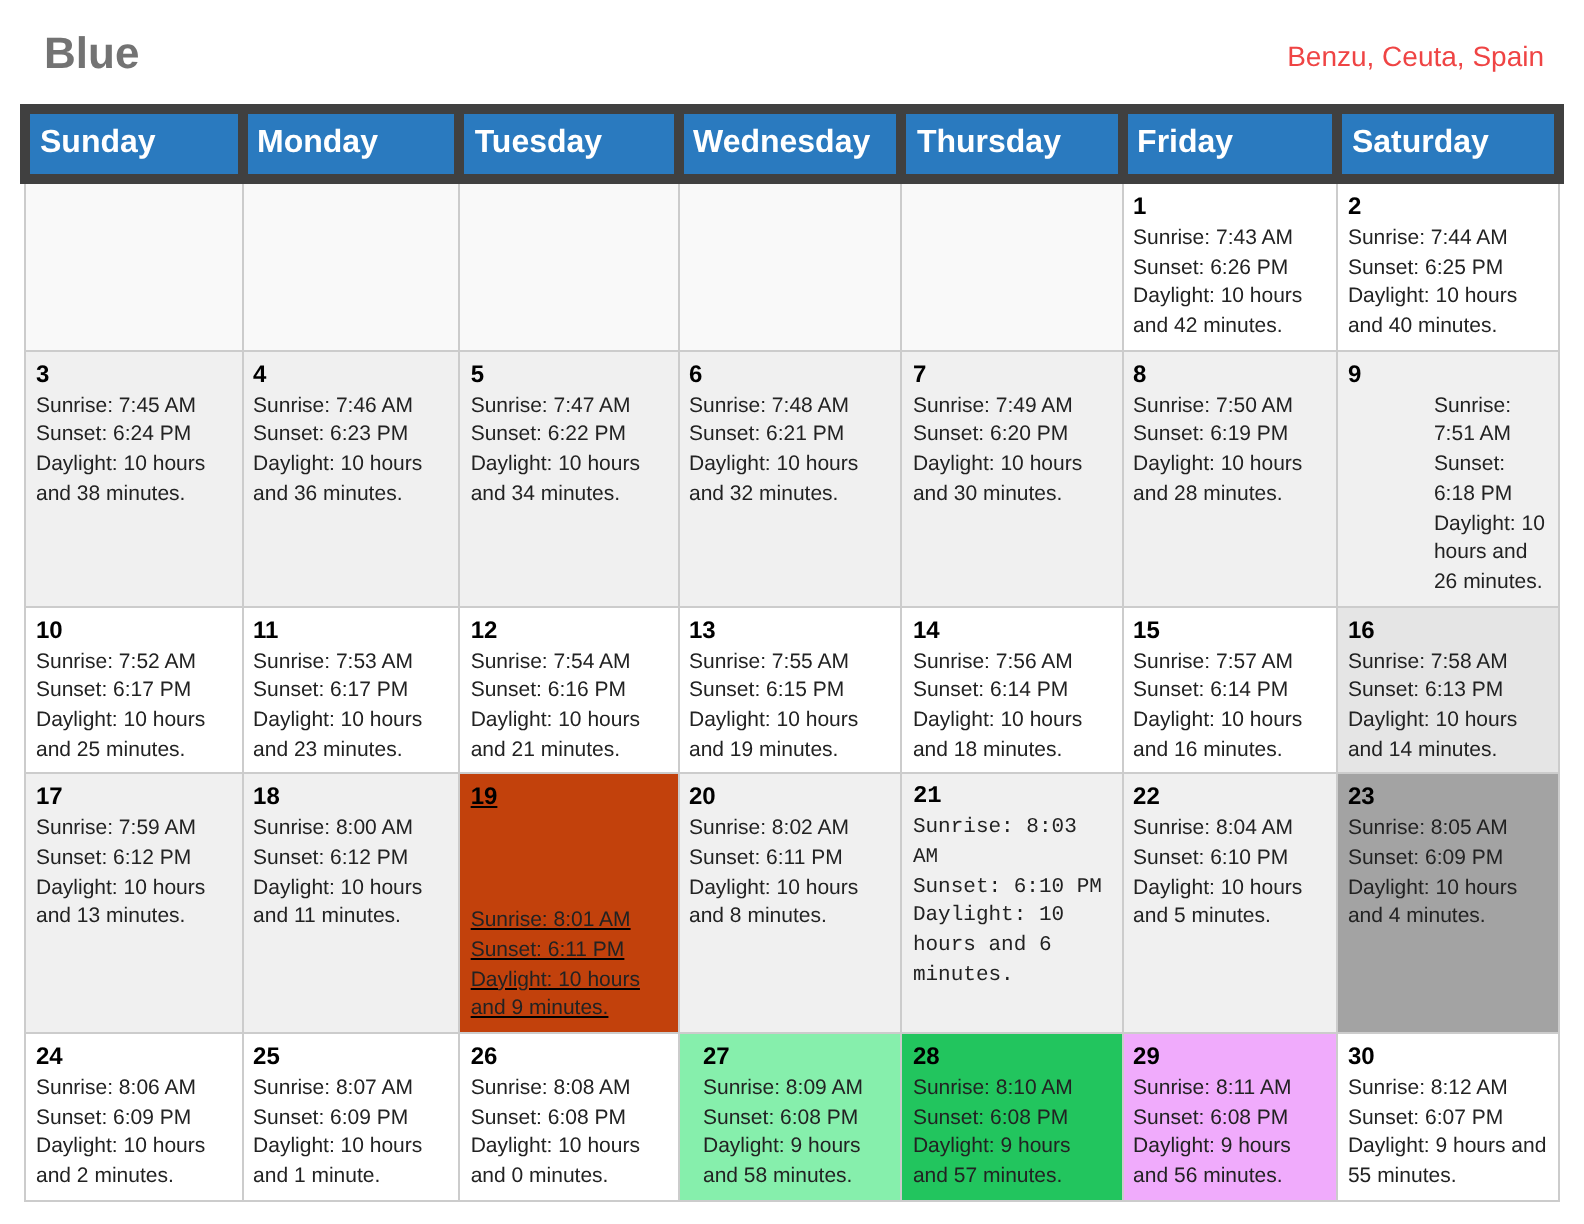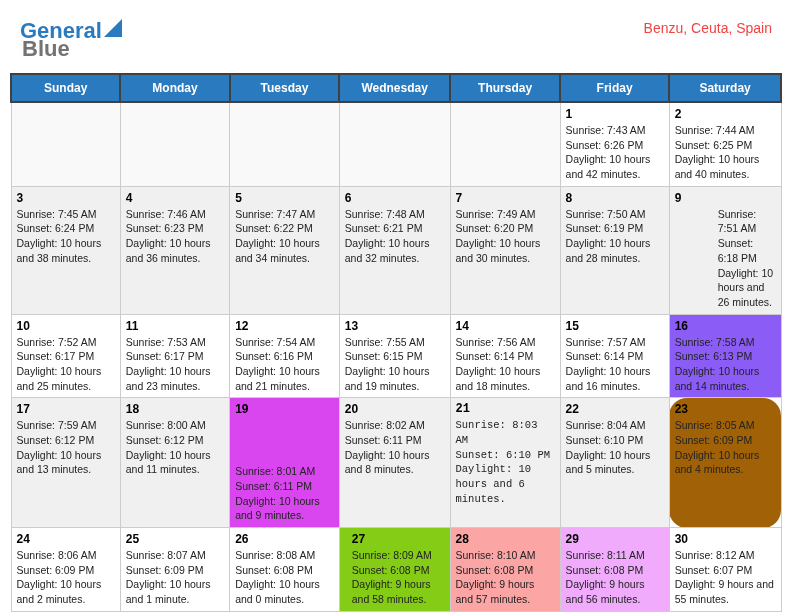--- a/index.html
+++ b/index.html
@@ -44,25 +44,25 @@
     }
     .calendar {
       width: 100%;
       border-collapse: collapse;
       margin-top: 8px;
       font-size: 11px;
     }
     .calendar th {
       background-color: #2a7abf;
       color: #fff;
-      text-align: center;
+      text-align: left;
       padding: 6px 5px;
-      font-size: 12px;
+      font-size: 16px;
       font-weight: bold;
-      border: 2px solid #404040;
+      border: 5px solid #404040;
     }
     .calendar td {
       border: 1px solid #ccc;
       vertical-align: top;
       padding: 4px 5px;
       width: 113px;
       min-height: 70px;
       background: #fff;
     }
     .calendar tr:nth-child(even) td {
@@ -84,28 +84,20 @@
     }
     .empty-cell {
       background: #f9f9f9 !important;
     }
   </style>
 </head>
 <body>
 
 <div class="header">
   <div class="logo">
-    <div style="display:flex; align-items:center;">
-      <span class="logo-text">
-        <span>General</span>
-      </span>
-      <svg width="20" height="20" viewBox="0 0 20 20" style="margin-left:2px; margin-top:-4px;">
-        <polygon points="0,18 18,0 18,18" fill="#2a7abf"></polygon>
-      </svg>
-    </div>
     <div style="margin-top:-4px; margin-left:2px;">
       <span class="logo-text" style="color:#737373; font-size:22px; font-weight:bold;">Blue</span>
     </div>
   </div>
   <div class="title-block">
     <div class="location">Benzu, Ceuta, Spain</div>
   </div>
 </div>
 
 <table class="calendar">
@@ -214,41 +206,41 @@
           <div class="day-info" style="white-space: pre-line;">Sunrise: 7:56 AM
 Sunset: 6:14 PM
 Daylight: 10 hours and 18 minutes.</div>
         </td>
         <td style="background: rgb(255, 255, 255);">
           <span class="day-number">15</span>
           <div class="day-info" style="white-space: pre-line;">Sunrise: 7:57 AM
 Sunset: 6:14 PM
 Daylight: 10 hours and 16 minutes.</div>
         </td>
-        <td style="background: #8b5cf6;">
+        <td style="background: #e5e5e5;">
           <span class="day-number">16</span>
           <div class="day-info" style="white-space: pre-line;">Sunrise: 7:58 AM
 Sunset: 6:13 PM
 Daylight: 10 hours and 14 minutes.</div>
         </td>
       </tr>
       <tr>
         <td style="background: rgb(240, 240, 240);">
           <span class="day-number">17</span>
           <div class="day-info" style="white-space: pre-line;">Sunrise: 7:59 AM
 Sunset: 6:12 PM
 Daylight: 10 hours and 13 minutes.</div>
         </td>
         <td style="background: rgb(240, 240, 240);">
           <span class="day-number">18</span>
           <div class="day-info" style="white-space: pre-line;">Sunrise: 8:00 AM
 Sunset: 6:12 PM
 Daylight: 10 hours and 11 minutes.</div>
         </td>
-        <td style="background: #d946ef;">
+        <td style="background: #c2410c; text-decoration: underline;">
           <span class="day-number">19</span>
           <div class="day-info" style="white-space: pre-line; margin-top: 48px;">Sunrise: 8:01 AM
 Sunset: 6:11 PM
 Daylight: 10 hours and 9 minutes.</div>
         </td>
         <td style="background: rgb(240, 240, 240);">
           <span class="day-number">20</span>
           <div class="day-info" style="white-space: pre-line;">Sunrise: 8:02 AM
 Sunset: 6:11 PM
 Daylight: 10 hours and 8 minutes.</div>
@@ -258,21 +250,21 @@
           <div class="day-info" style="white-space: pre-line;">Sunrise: 8:03 AM
 Sunset: 6:10 PM
 Daylight: 10 hours and 6 minutes.</div>
         </td>
         <td style="background: rgb(240, 240, 240);">
           <span class="day-number">22</span>
           <div class="day-info" style="white-space: pre-line;">Sunrise: 8:04 AM
 Sunset: 6:10 PM
 Daylight: 10 hours and 5 minutes.</div>
         </td>
-        <td style="background: #a16207; border-radius: 18px;">
+        <td style="background: #a3a3a3;">
           <span class="day-number">23</span>
           <div class="day-info" style="white-space: pre-line;">Sunrise: 8:05 AM
 Sunset: 6:09 PM
 Daylight: 10 hours and 4 minutes.</div>
         </td>
       </tr>
       <tr>
         <td style="background: rgb(255, 255, 255);">
           <span class="day-number">24</span>
           <div class="day-info" style="white-space: pre-line;">Sunrise: 8:06 AM
@@ -284,27 +276,27 @@
           <div class="day-info" style="white-space: pre-line;">Sunrise: 8:07 AM
 Sunset: 6:09 PM
 Daylight: 10 hours and 1 minute.</div>
         </td>
         <td style="background: rgb(255, 255, 255);">
           <span class="day-number">26</span>
           <div class="day-info" style="white-space: pre-line;">Sunrise: 8:08 AM
 Sunset: 6:08 PM
 Daylight: 10 hours and 0 minutes.</div>
         </td>
-        <td style="background: #84cc16; padding-left: 12px;">
+        <td style="background: #86efac; padding-left: 12px;">
           <span class="day-number">27</span>
           <div class="day-info" style="white-space: pre-line;">Sunrise: 8:09 AM
 Sunset: 6:08 PM
 Daylight: 9 hours and 58 minutes.</div>
         </td>
-        <td style="background: #fca5a5; margin-top: 20px;">
+        <td style="background: #22c55e; margin-top: 20px;">
           <span class="day-number">28</span>
           <div class="day-info" style="white-space: pre-line;">Sunrise: 8:10 AM
 Sunset: 6:08 PM
 Daylight: 9 hours and 57 minutes.</div>
         </td>
         <td style="background: #f0abfc;">
           <span class="day-number">29</span>
           <div class="day-info" style="white-space: pre-line;">Sunrise: 8:11 AM
 Sunset: 6:08 PM
 Daylight: 9 hours and 56 minutes.</div>

